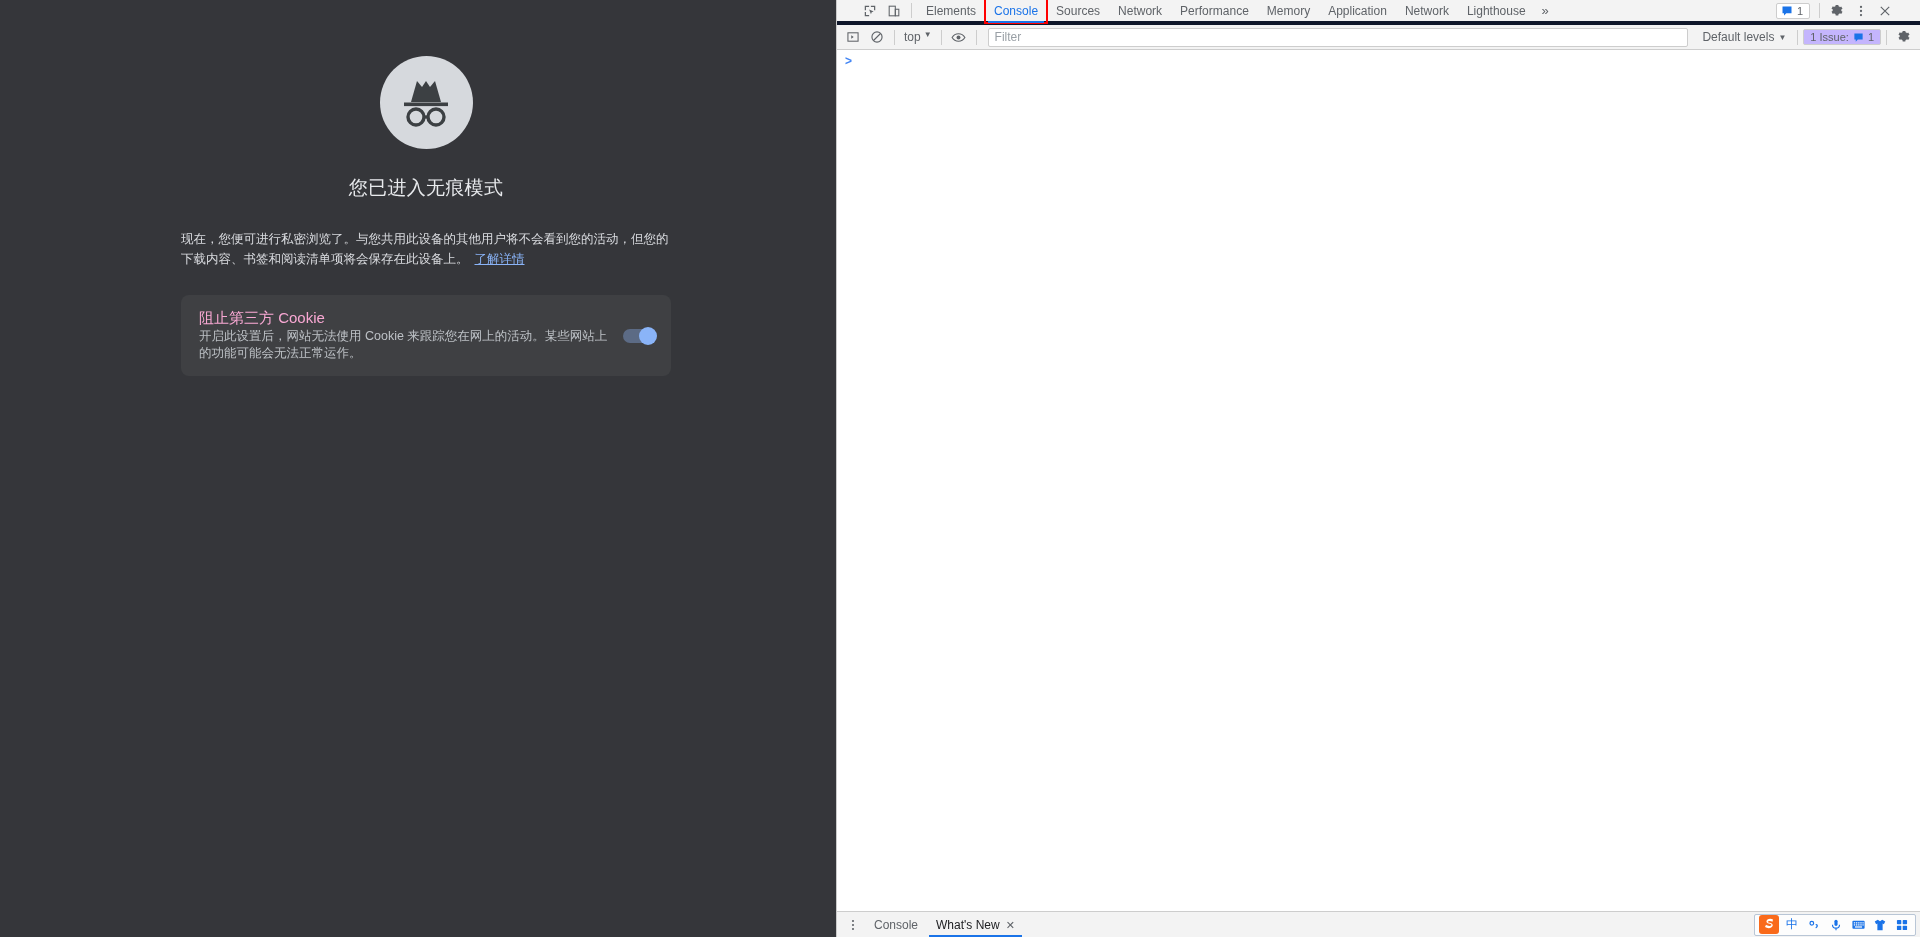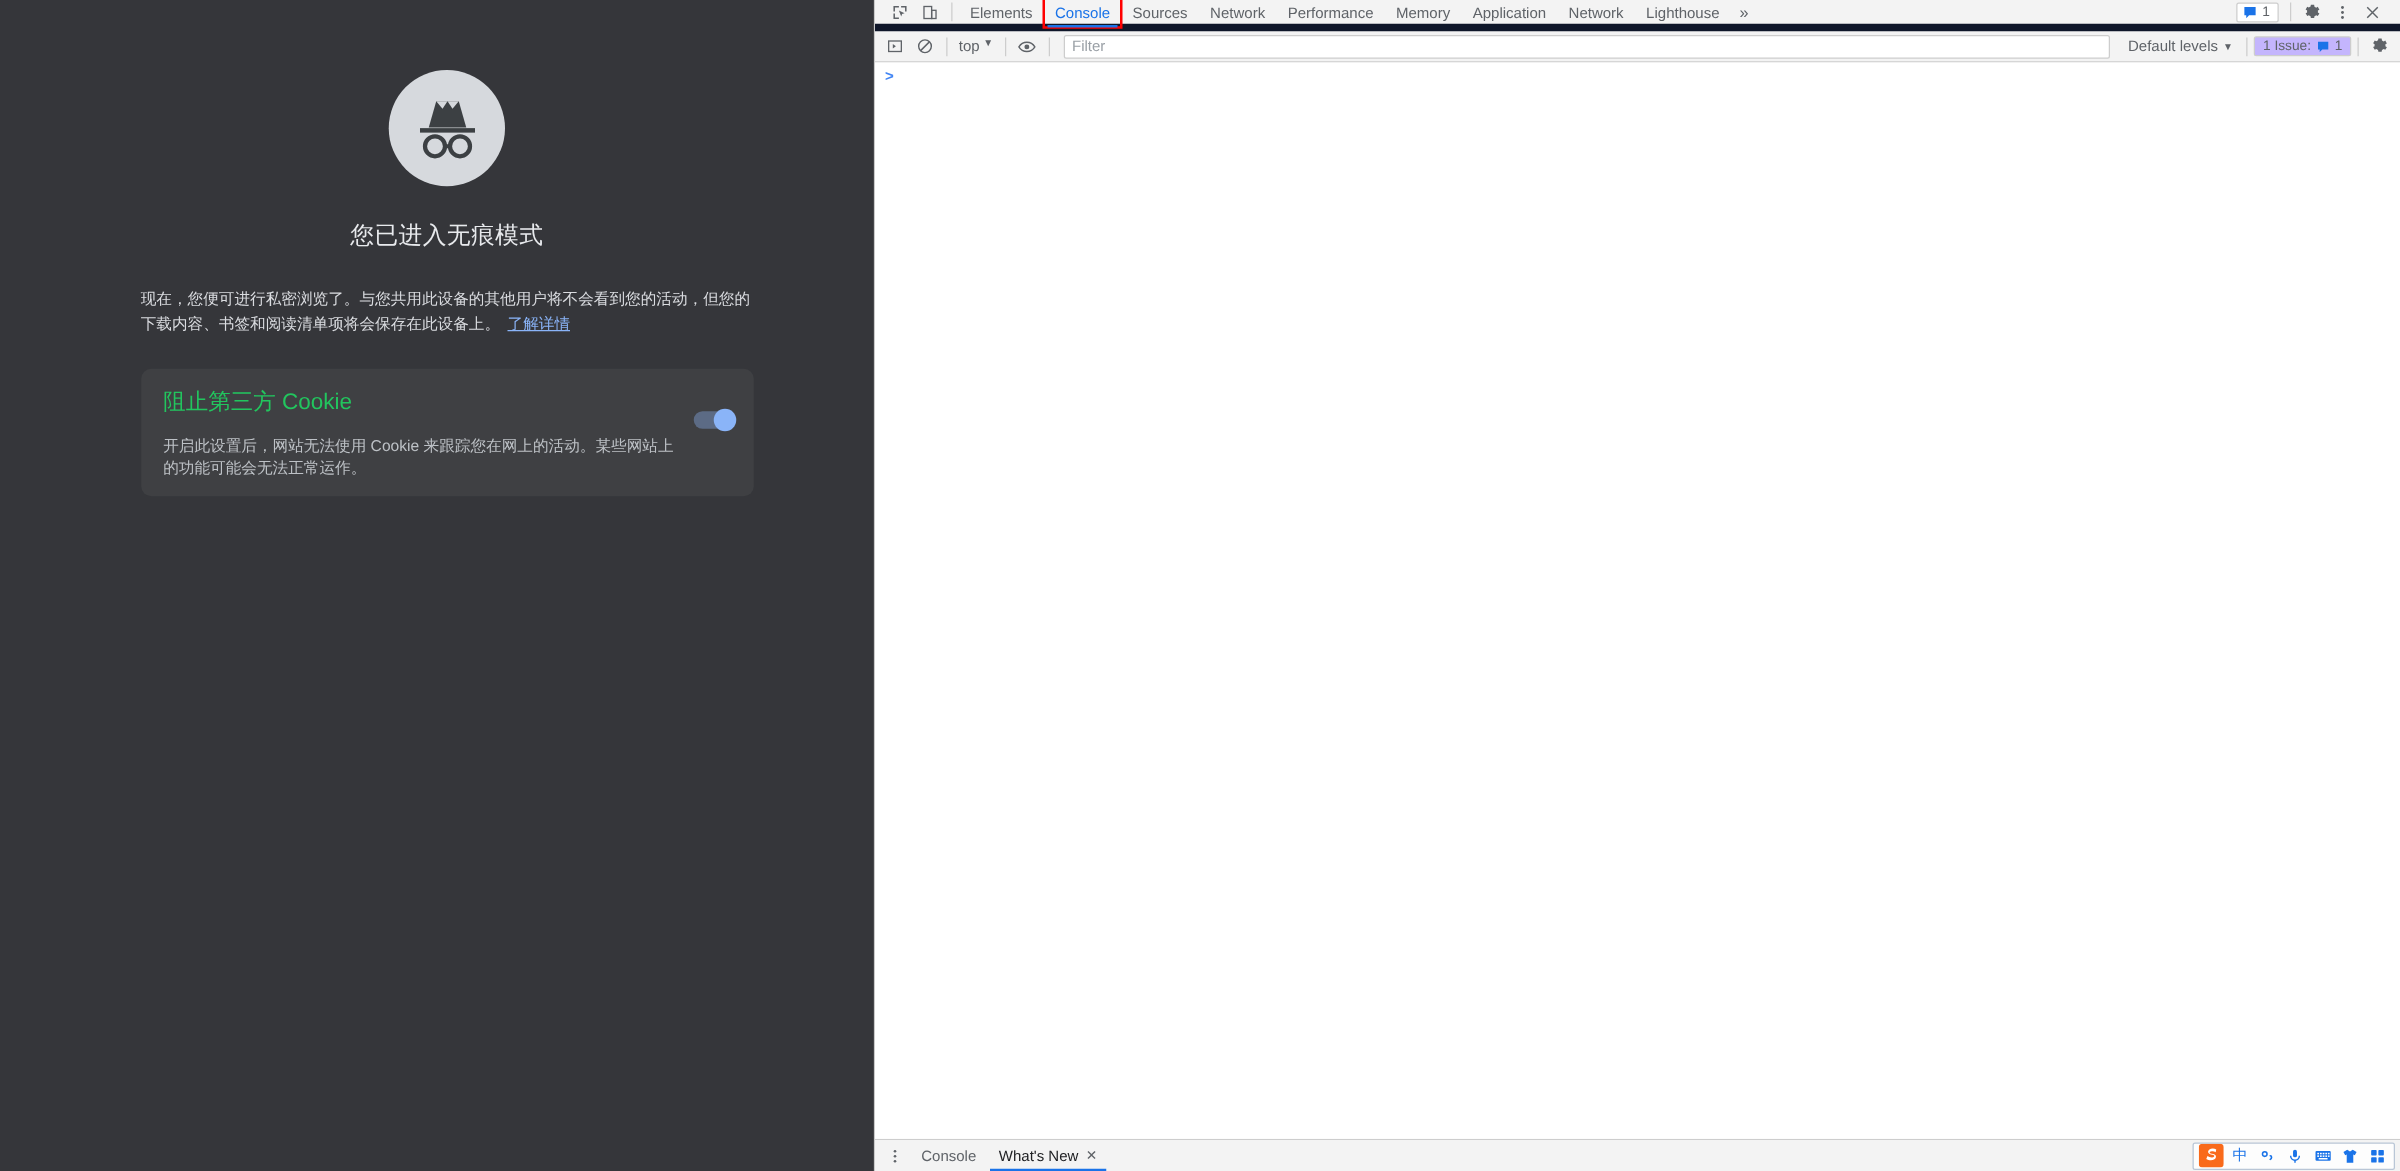--- a/index.html
+++ b/index.html
@@ -5,21 +5,21 @@
   * { box-sizing: border-box; margin: 0; padding: 0; }
   html, body {
     width: 1920px; height: 937px;
     overflow: hidden;
     font-family: "Liberation Sans", "DejaVu Sans", sans-serif;
   }
   body { display: flex; background: #35363a; }
 
   
   #incognito-page {
-    width: 699px; height: 937px;
+    width: 836px; height: 937px;
     background: #35363a;
     position: relative;
     flex: none;
     padding-left: 16px;
   }
   #incognito-content {
     width: 490px;
     margin: 0 auto;
     padding-top: 56px;
     color: #e8eaed;
@@ -88,23 +88,23 @@
     margin-top: 26px;
     background: #3f4043;
     border-radius: 8px;
     padding: 14px 16px 15px 18px;
     display: flex;
     align-items: flex-start;
     gap: 12px;
   }
   #cookie-card-text { flex: 1; }
   #cookie-card-title {
-    font-size: 18px;
-    color: #22c55e;
-    margin-bottom: 16px;
+    font-size: 15px;
+    color: #f9a8d4;
+    margin-bottom: 0;
   }
   #cookie-card-desc {
     font-size: 12.5px;
     line-height: 16.5px;
     color: #bdc1c6;
     max-width: 416px;
   }
   #cookie-toggle {
     flex: none;
     width: 32px; height: 14px;
@@ -134,22 +134,22 @@
     color: #5f6368;
     border-left: 1px solid #cacaca;
   }
 
   
   #dt-tabbar {
     height: 25px;
     display: flex;
     align-items: center;
     background: #f3f3f3;
-    border-bottom: 6px solid #0f172a;
-    padding: 0 8px;
+    border-bottom: 4px solid #0f172a;
+    padding: 0 21px;
     flex: none;
     position: relative;
   }
   .dt-icon-btn {
     width: 24px; height: 21px;
     display: flex; align-items: center; justify-content: center;
     cursor: pointer;
   }
   .dt-sep {
     width: 1px; height: 15px;

